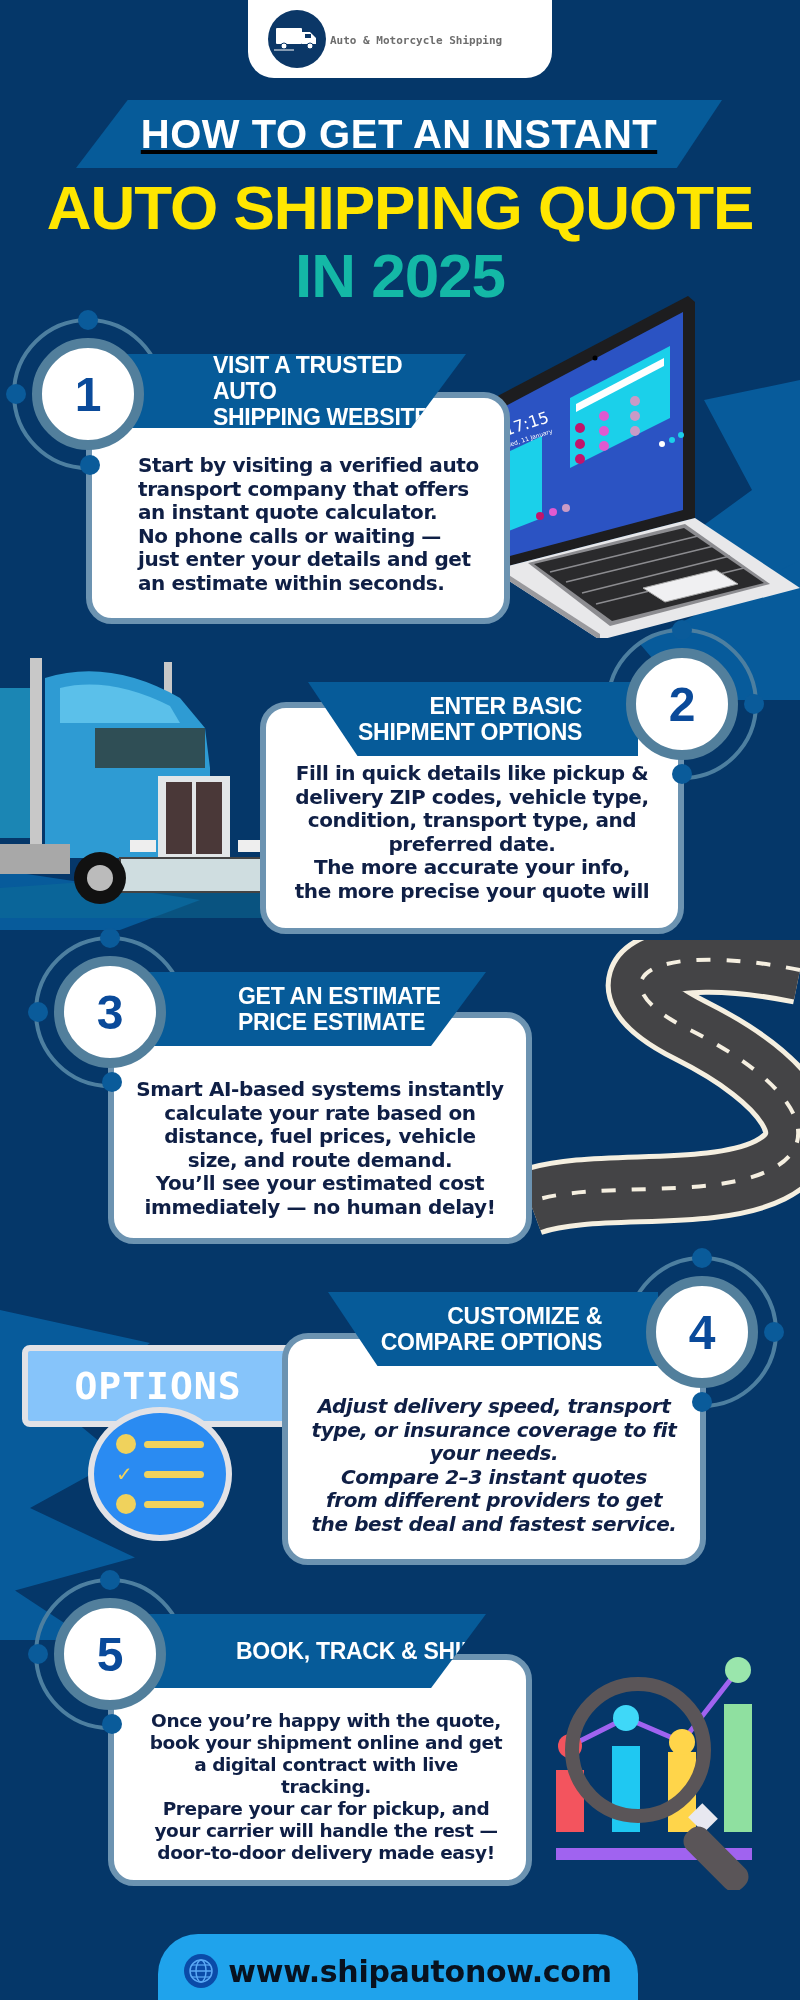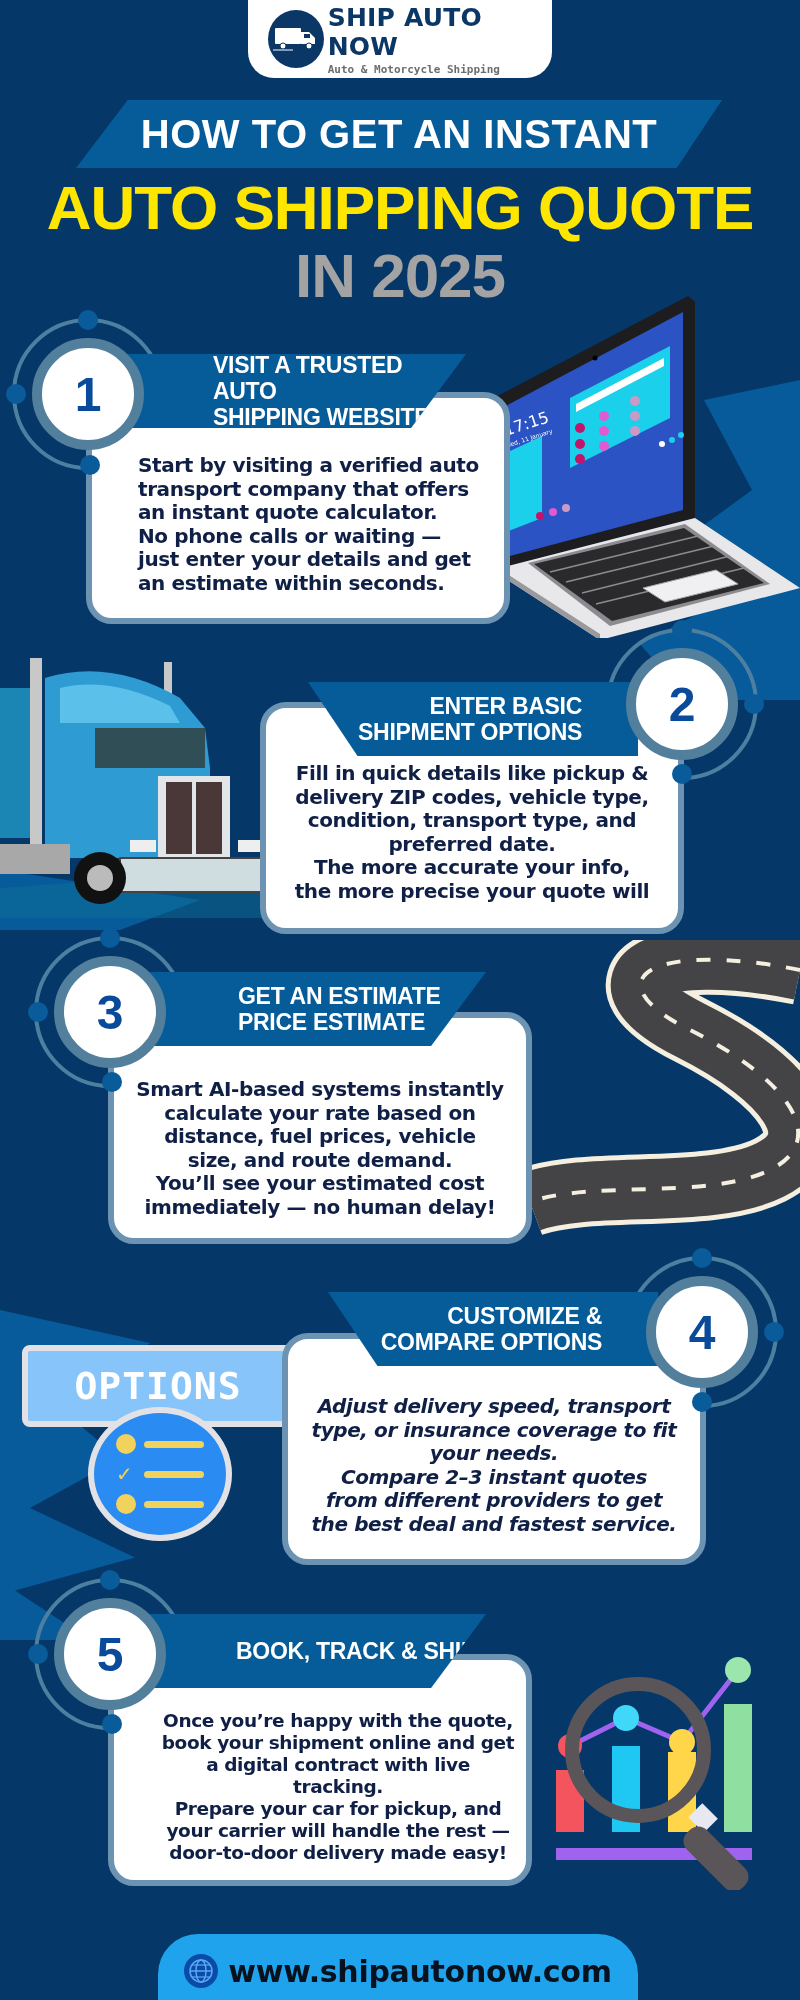--- a/index.html
+++ b/index.html
@@ -27,30 +27,30 @@
   }
   .logo-text { display: flex; flex-direction: column; }
   .logo-name { color: #0b3767; font-weight: 900; font-size: 25px; letter-spacing: 0.2px; font-family: "DejaVu Sans", sans-serif; font-weight: bold; }
   .logo-tag { color: #6d6d6d; font-family: "DejaVu Sans Mono", monospace; font-size: 11px; font-weight: bold; margin-top: 2px; }
 
   
   .title-banner {
     left: 76px; top: 100px; width: 646px; height: 68px;
     background: #065b99;
     clip-path: polygon(8% 0, 100% 0, 93% 100%, 0 100%);
-    display: flex; align-items: center; justify-content: center;
+    display: flex; align-items: center; justify-content: center; text-decoration: underline;
   }
   .title-top { color: #fff; font-weight: bold; font-size: 40px; letter-spacing: 0.5px; }
   .title-main {
     left: 0; top: 172px; width: 800px; text-align: center;
     color: #ffe600; font-weight: bold; font-size: 62px; letter-spacing: -1px;
   }
   .title-year {
     left: 0; top: 240px; width: 800px; text-align: center;
-    color: #a3a3a3; font-weight: bold; font-size: 62px; letter-spacing: -1px;
+    color: #14b8a6; font-weight: bold; font-size: 62px; letter-spacing: -1px;
   }
 
   
   .ring-outer {
     position: absolute; width: 152px; height: 152px; border-radius: 50%;
     border: 4px solid #4d7fa0;
   }
   .ring-dot {
     position: absolute; width: 20px; height: 20px; border-radius: 50%; background: #0a5b9a;
   }
@@ -102,21 +102,20 @@
     <svg width="46" height="30" viewBox="0 0 46 30">
       <rect x="2" y="4" width="26" height="16" fill="#fff" rx="1"></rect>
       <path d="M28 8 h8 l6 6 v6 h-14z" fill="#fff"></path>
       <rect x="31" y="10" width="6" height="4" fill="#0b3767"></rect>
       <circle cx="10" cy="22" r="3" fill="#fff" stroke="#0b3767" stroke-width="1"></circle>
       <circle cx="36" cy="22" r="3" fill="#fff" stroke="#0b3767" stroke-width="1"></circle>
       <line x1="0" y1="26" x2="20" y2="26" stroke="#fff" stroke-width="1"></line>
     </svg>
   </div>
   <div class="logo-text">
-    <span class="logo-name">SHIP AUTO NOW</span>
     <span class="logo-tag">Auto &amp; Motorcycle Shipping</span>
   </div>
 </div>
 
 <div class="abs title-banner">
   <span class="title-top">HOW TO GET AN INSTANT</span>
 </div>
 <div class="abs title-main">AUTO SHIPPING QUOTE</div>
 <div class="abs title-year">IN 2025</div>
 
@@ -303,21 +302,21 @@
   <div class="ring-dot" style="left:100px;top:1570px;"></div>
   <div class="ring-dot" style="left:28px;top:1644px;"></div>
   <div class="ring-dot" style="left:102px;top:1714px;z-index:4;"></div>
   <div class="ring-inner" style="left:54px;top:1598px;">5</div>
   <div class="step-banner banner-left" style="left:120px;top:1614px;width:366px;">
     <div style="padding-left:60px;">
         <div>BOOK, TRACK &amp; SHIP</div>
       </div>
   </div>
   <div class="step-card" style="left:108px;top:1654px;width:424px;height:232px;">
-    <div class="body" style="left:12px;top:50px;width:412px;text-align:center;font-size:18.5px;line-height:22px;padding-left:12px;">Once you’re happy with the quote,
+    <div class="body" style="left:0;top:50px;width:412px;text-align:center;font-size:18.5px;line-height:22px;padding-left:12px;">Once you’re happy with the quote,
 book your shipment online and get
 a digital contract with live
 tracking.
 Prepare your car for pickup, and
 your carrier will handle the rest —
 door-to-door delivery made easy!</div>
   </div>
 </div>
 
 <div class="abs" style="left:552px;top:1640px;width:240px;height:250px;">

